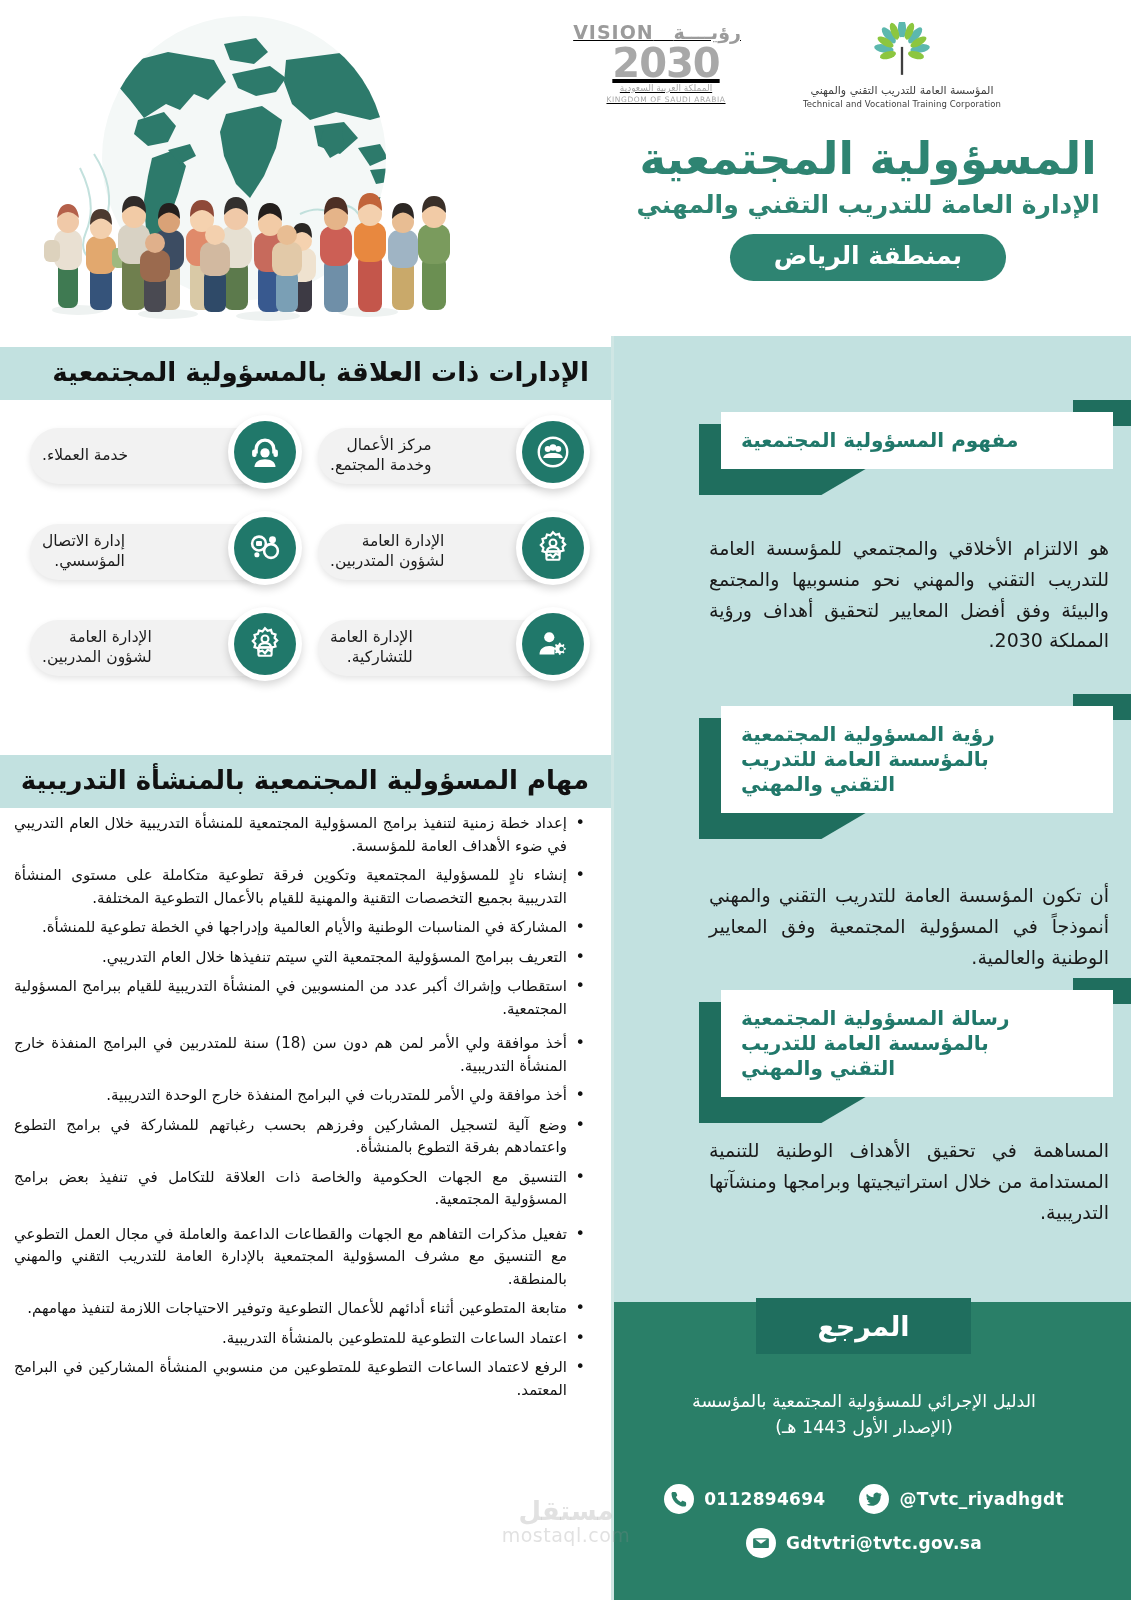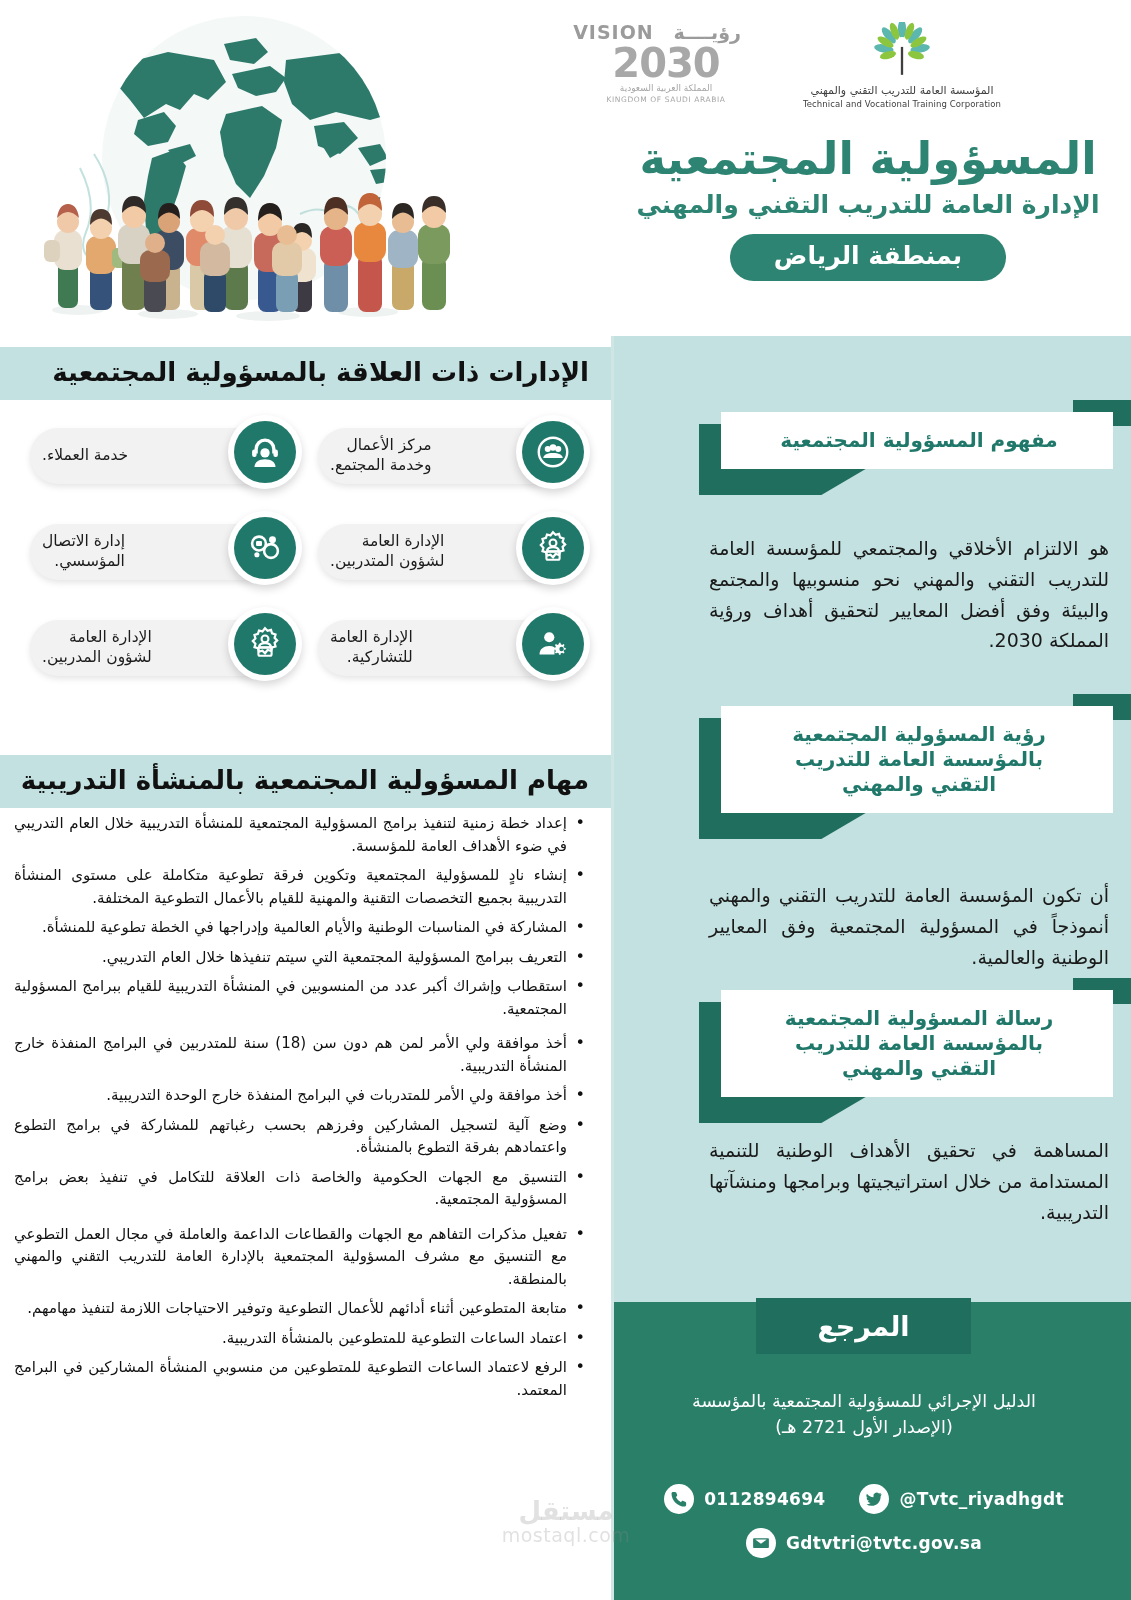--- a/index.html
+++ b/index.html
@@ -50,21 +50,21 @@
     position: absolute; left: 18px; top: 8px; width: 452px; height: 330px;
   }
   .hero svg { display: block; width: 100%; height: 100%; }
 
   
   .logo-row {
     position: absolute; right: 20px; top: 22px; width: 520px; height: 110px;
     display: flex; flex-direction: row-reverse; align-items: flex-start;
     justify-content: flex-start; gap: 46px; padding-right: 24px;
   }
-  .logo-vision { width: 150px; text-align: center; }
+  .logo-vision { width: 150px; text-align: center; text-decoration: underline; }
   .logo-vision .v-top {
     font-size: 19px; letter-spacing: 1px; color: #9b9b9b; font-weight: 600;
     line-height: 1.1; white-space: nowrap;
   }
   .logo-vision .v-num {
     font-size: 40px; font-weight: 700; color: #a8a8a8; line-height: 1;
     letter-spacing: -1px;
   }
   .logo-vision .v-sub-ar { font-size: 9px; color: #a6a6a6; line-height: 1.3; }
   .logo-vision .v-sub-en { font-size: 7.5px; color: #a6a6a6; letter-spacing: 0.6px; }
@@ -163,21 +163,21 @@
     position: absolute; right: -20px; top: -12px; width: 60px; height: 26px;
     background: #1f6e5e;
   }
   .ribbon .fold {
     position: absolute; left: -22px; bottom: -26px; width: 170px; height: 28px;
     background: #1f6e5e;
     clip-path: polygon(0 0, 100% 0, 72% 100%, 0 100%);
   }
   .ribbon .plate {
     position: relative; background: #ffffff; z-index: 2;
-    padding: 16px 16px 16px 20px; text-align: center;
+    padding: 16px 16px 16px 20px; text-align: left;
   }
   .ribbon .plate .txt {
     font-size: 20px; font-weight: 700; color: #20786a; line-height: 1.25;
     white-space: pre-line;
   }
 
   #ribbon1 { top: 412px; }
   #ribbon2 { top: 706px; }
   #ribbon3 { top: 990px; }
 
@@ -580,21 +580,21 @@
     <div class="plate">
       <div class="txt">رسالة المسؤولية المجتمعية
 بالمؤسسة العامة للتدريب
 التقني والمهني</div>
     </div>
   </div>
   <div class="rbody" id="rbody3">المساهمة في تحقيق الأهداف الوطنية للتنمية المستدامة من خلال استراتيجيتها وبرامجها ومنشآتها التدريبية.</div>
 
   <div class="ref-badge">المرجع</div>
   <div class="ref-text" style="white-space: pre-line;">الدليل الإجرائي للمسؤولية المجتمعية بالمؤسسة
-(الإصدار الأول 2721 هـ)</div>
+(الإصدار الأول 1443 هـ)</div>
 
   <div class="contact">
     <div class="contact-row">
       <div class="contact-item">
         <span class="cicon">
           <svg viewBox="0 0 24 24">
               <path d="M6.6 2.5c.8 0 1.5.5 1.8 1.2l1.1 2.7c.3.7.1 1.5-.5 2l-1.2 1a14 14 0 0 0 6.8 6.8l1-1.2c.5-.6 1.3-.8 2-.5l2.7 1.1c.7.3 1.2 1 1.2 1.8v2.7c0 1.1-.9 2-2 2C10.3 22 2 13.7 2 4.5c0-1.1.9-2 2-2z"></path>
             </svg>
         </span>
         <span class="ctext">0112894694</span>

